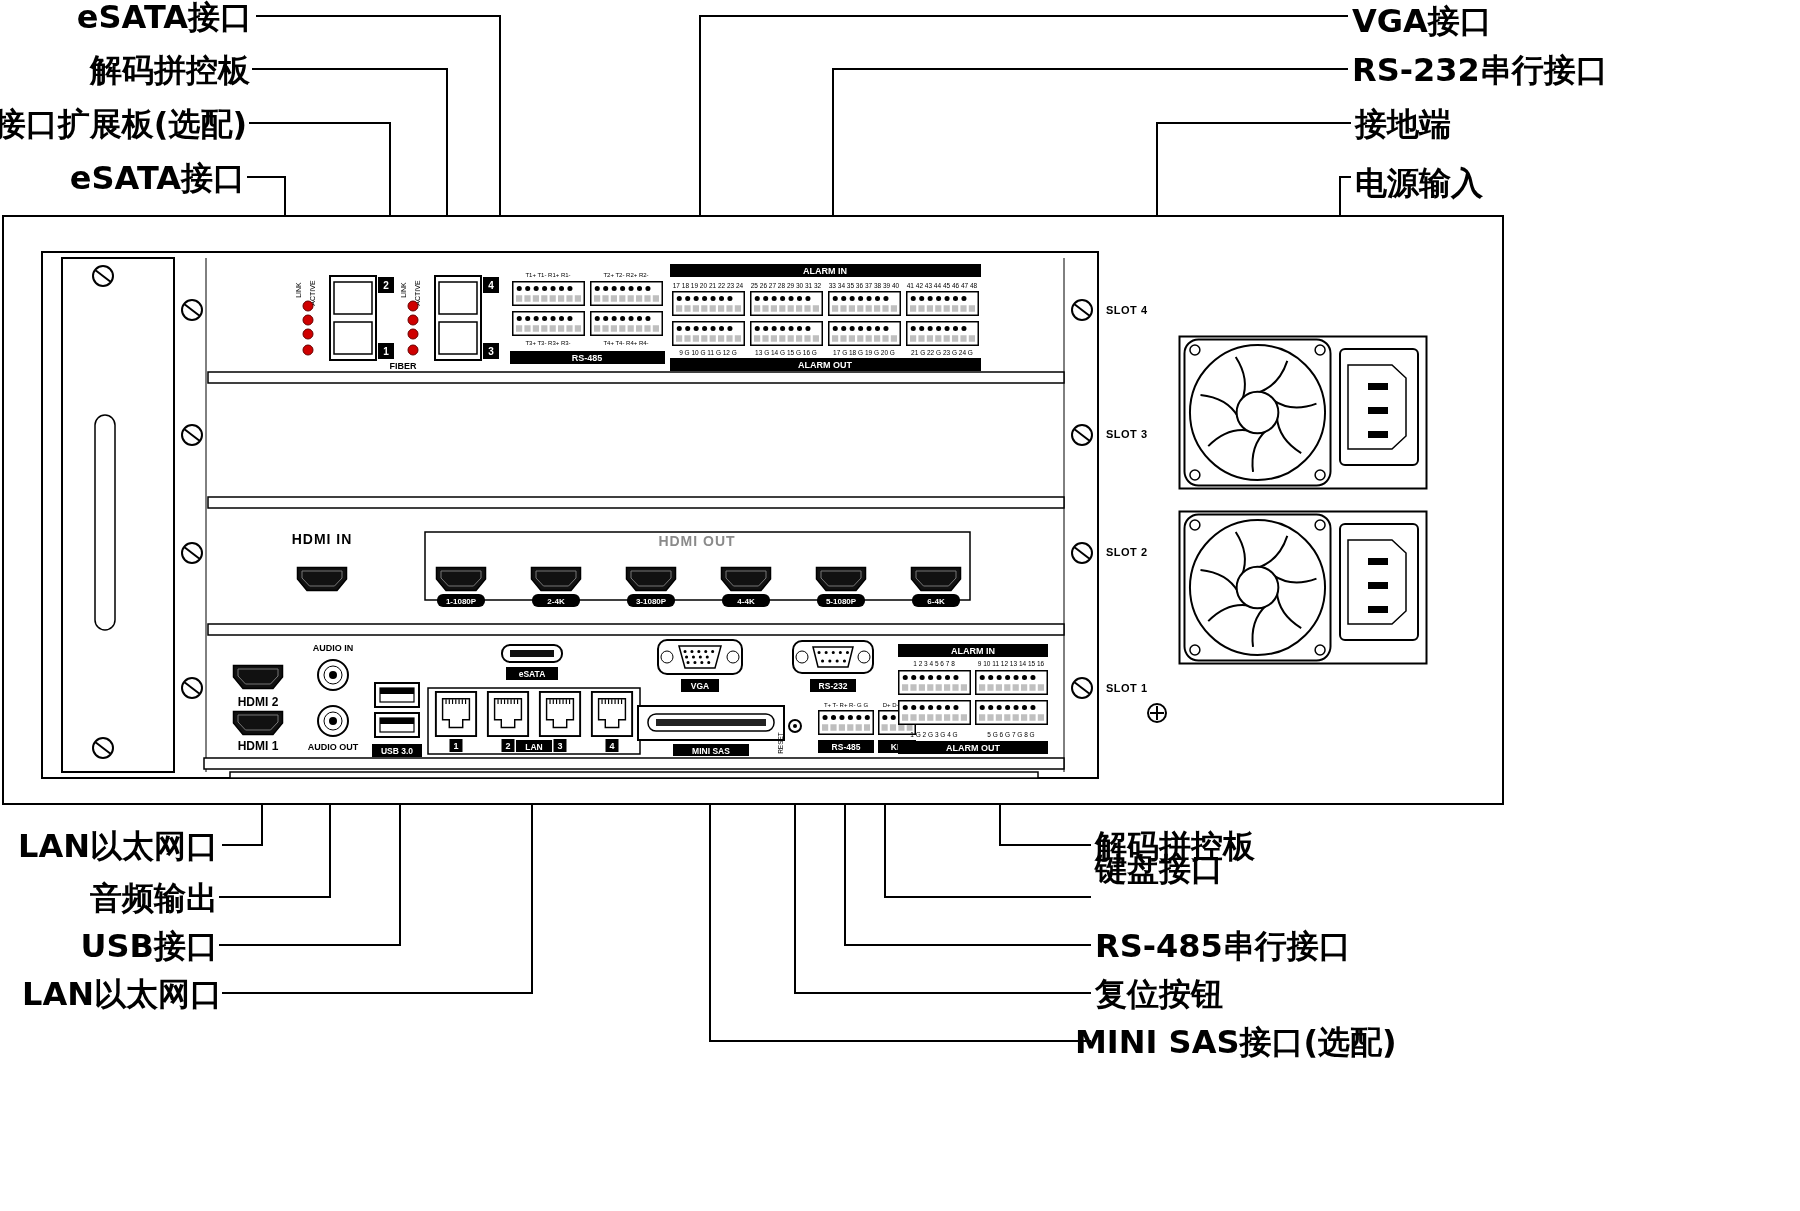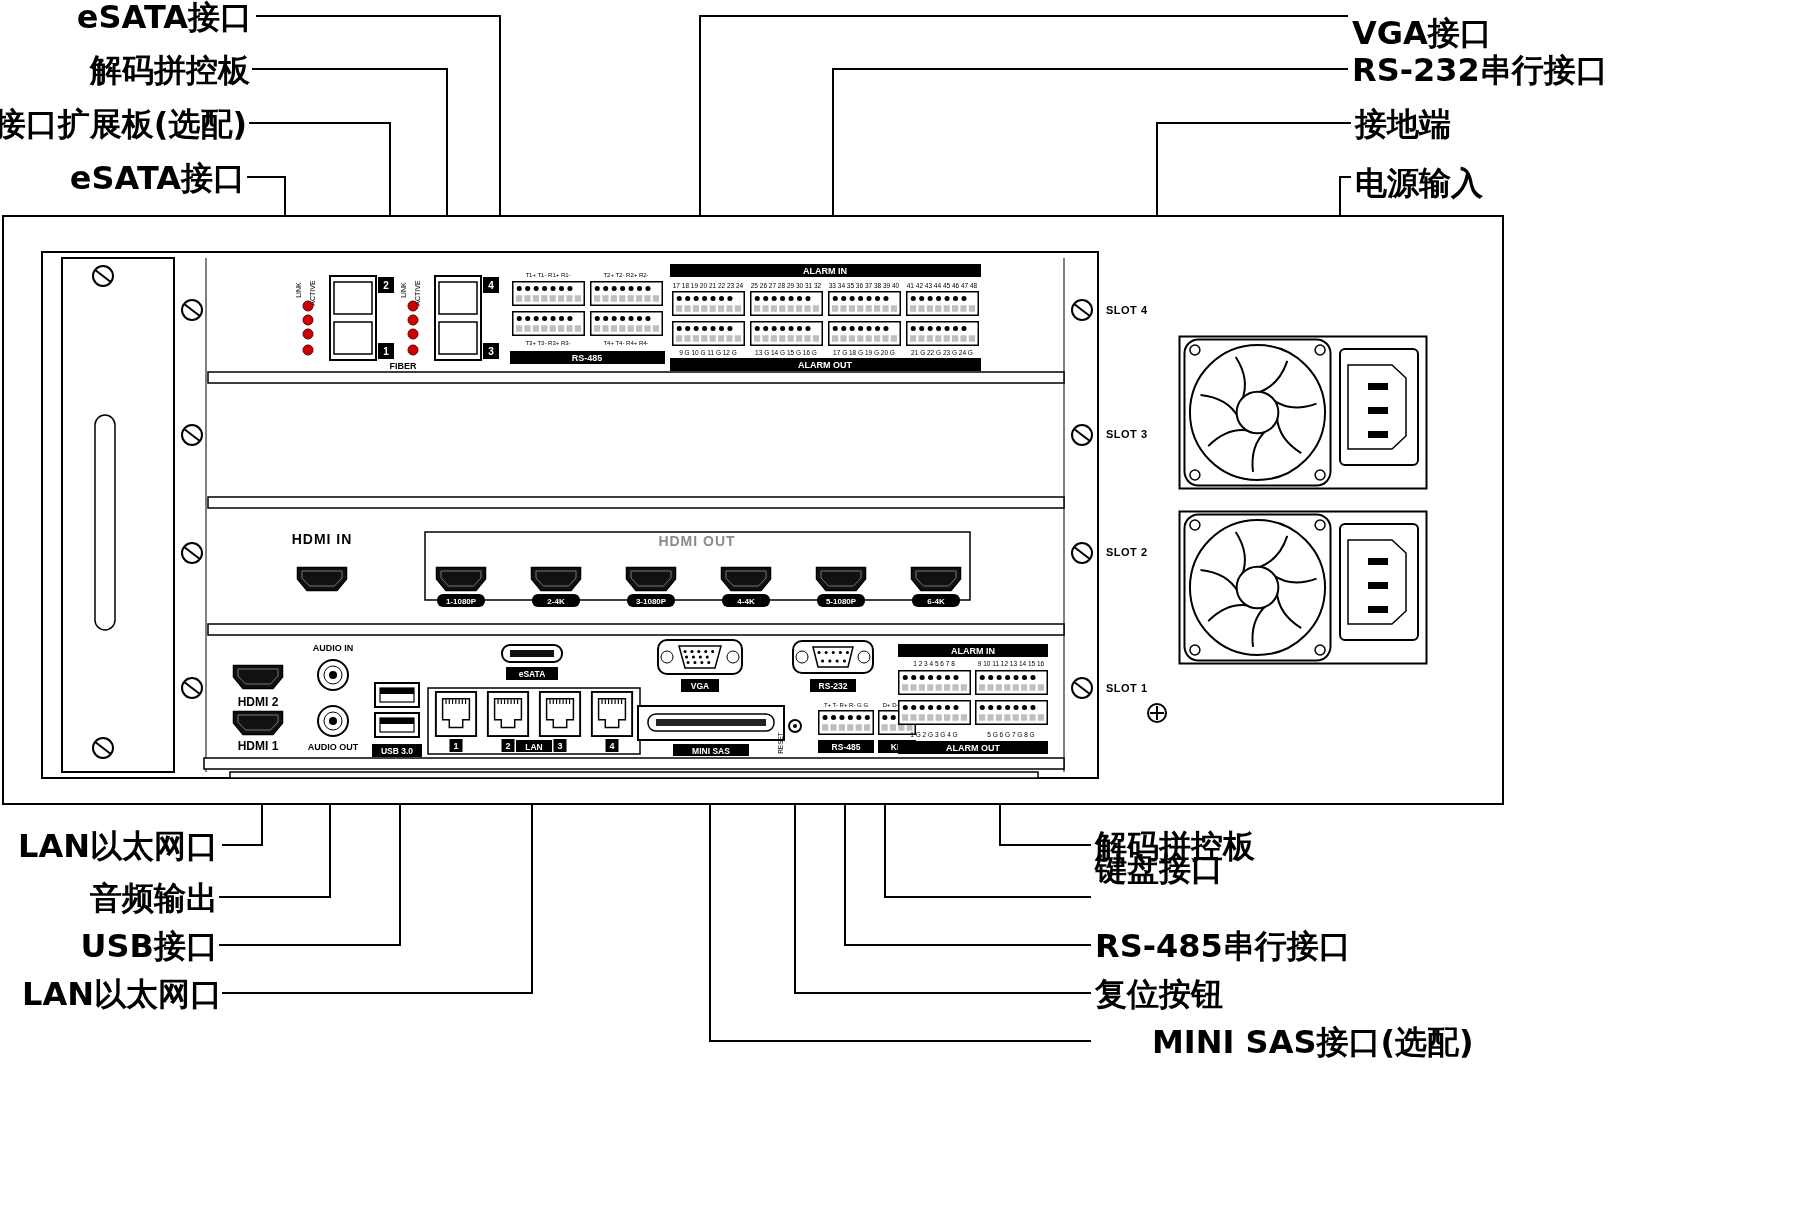--- a/index.html
+++ b/index.html
@@ -362,27 +362,27 @@
     <line x1="1150" y1="713" x2="1164" y2="713" stroke="#000" stroke-width="2"></line>
     <line x1="1157" y1="706" x2="1157" y2="720" stroke="#000" stroke-width="2"></line>
   </g>
 </svg>
 
 <div class="callout co-lt" style="top:2px;right:1548px">eSATA接口</div>
 <div class="callout co-lt" style="top:55px;right:1550px">解码拼控板</div>
 <div class="callout co-lt" style="top:109px;right:1553px">接口扩展板(选配)</div>
 <div class="callout co-lt" style="top:163px;right:1555px">eSATA接口</div>
 
-<div class="callout" style="top:18px;left:1352px">VGA接口</div>
+<div class="callout" style="top:6px;left:1352px">VGA接口</div>
 <div class="callout" style="top:55px;left:1352px">RS-232串行接口</div>
 <div class="callout" style="top:109px;left:1355px">接地端</div>
 <div class="callout" style="top:168px;left:1355px">电源输入</div>
 
 <div class="callout co-lt" style="top:831px;right:1582px">LAN以太网口</div>
 <div class="callout co-lt" style="top:883px;right:1582px">音频输出</div>
 <div class="callout co-lt" style="top:931px;right:1582px">USB接口</div>
 <div class="callout co-lt" style="top:979px;right:1578px">LAN以太网口</div>
 
 <div class="callout" style="top:831px;left:1095px">解码拼控板</div>
 <div class="callout" style="top:854px;left:1095px">键盘接口</div>
 <div class="callout" style="top:931px;left:1095px">RS-485串行接口</div>
 <div class="callout" style="top:979px;left:1095px">复位按钮</div>
-<div class="callout" style="top:1027px;left:1152px">MINI SAS接口(选配)</div>
+<div class="callout" style="top:1027px;left:1075px">MINI SAS接口(选配)</div>
 
 </body></html>

